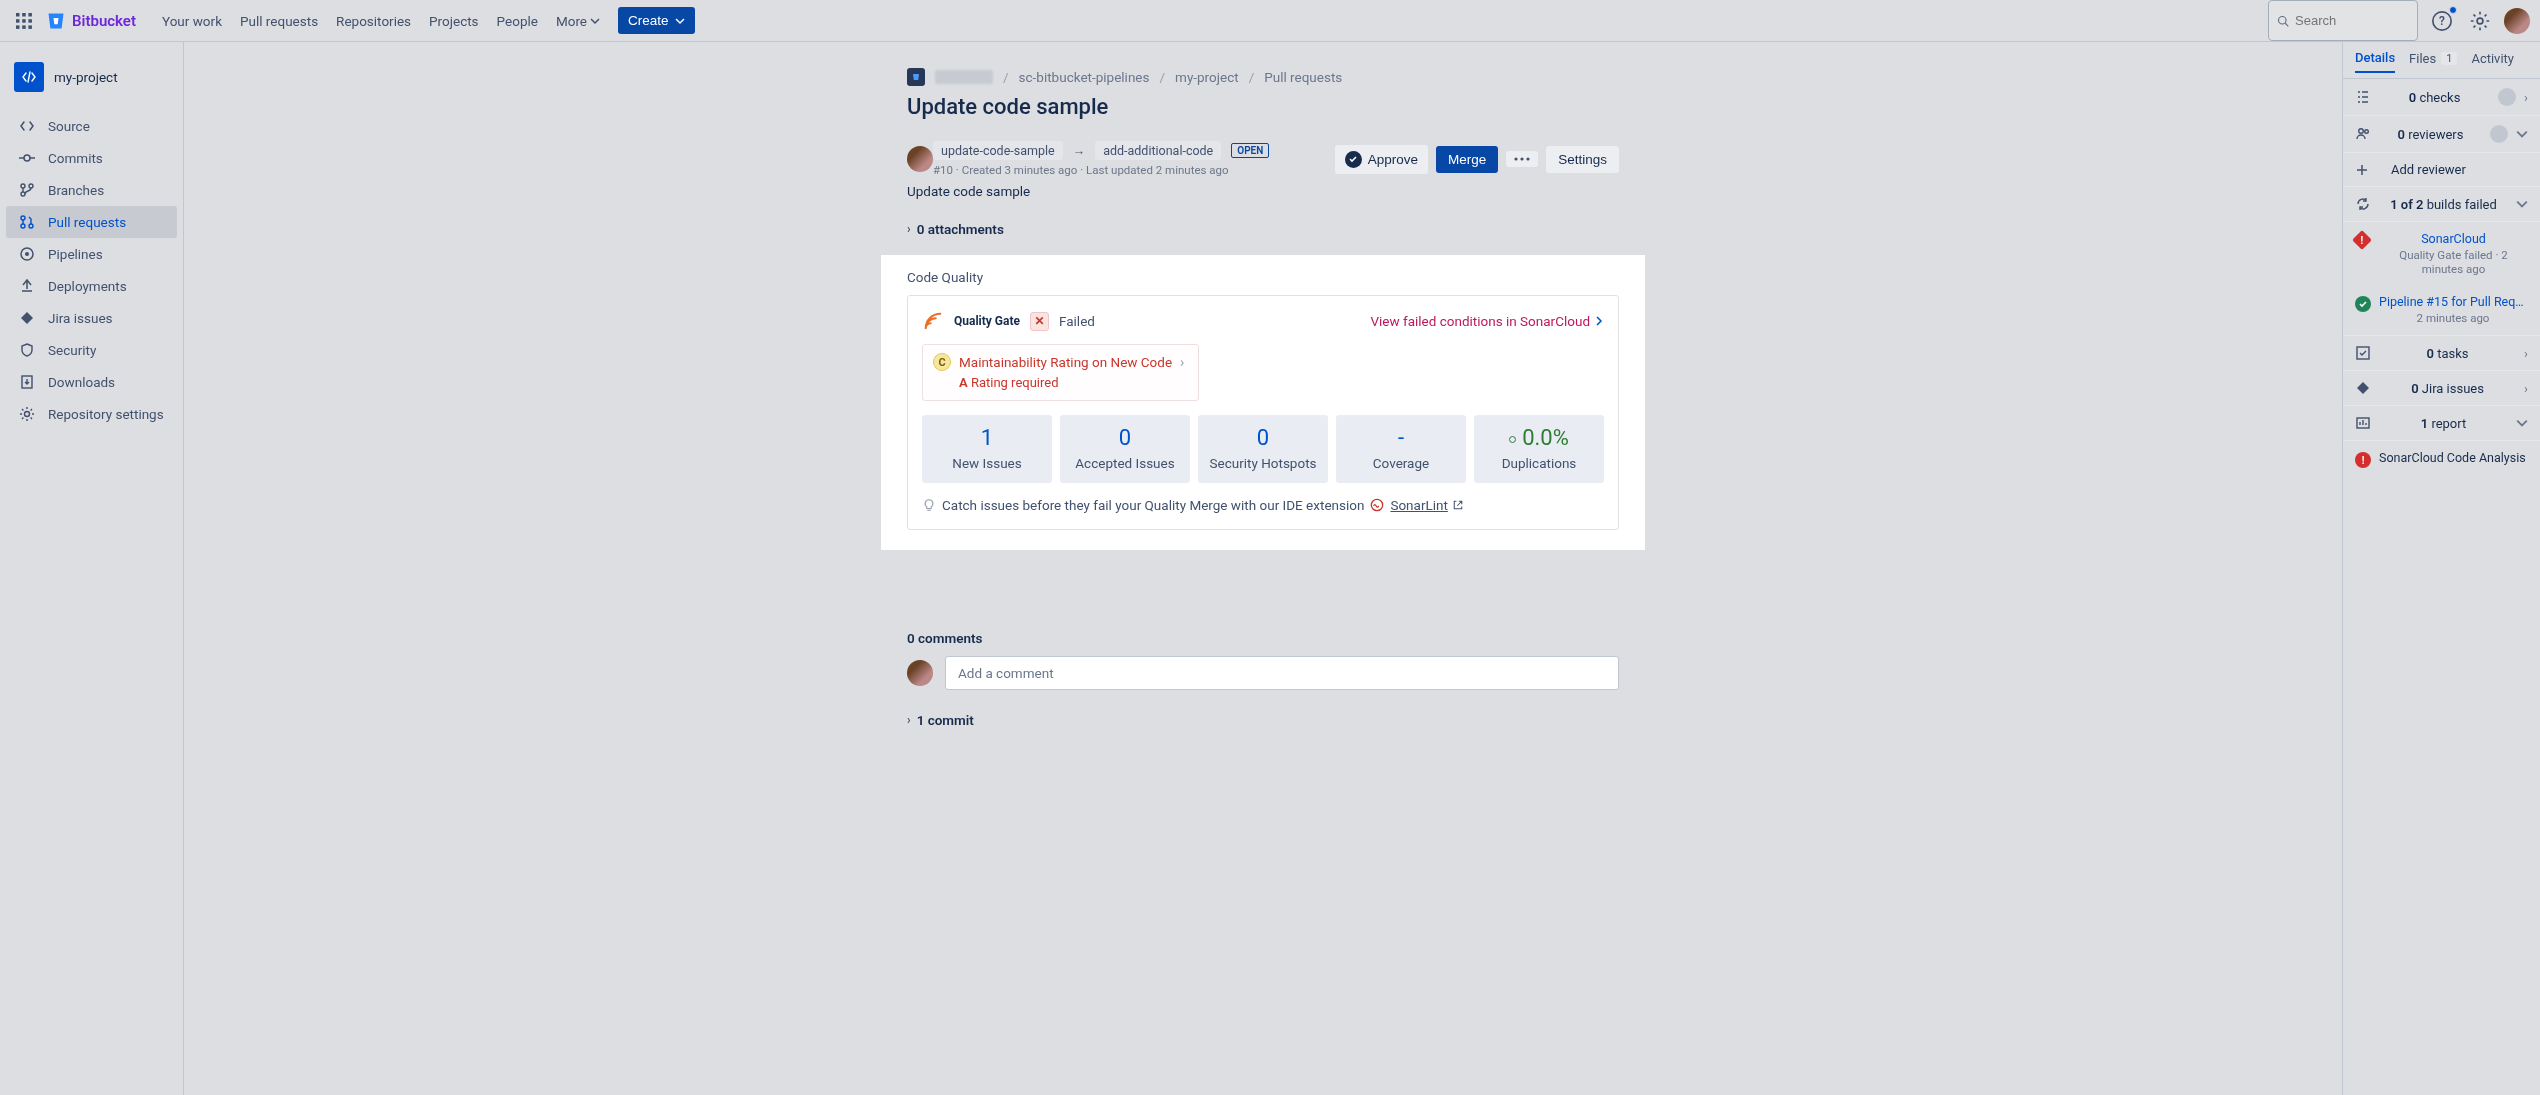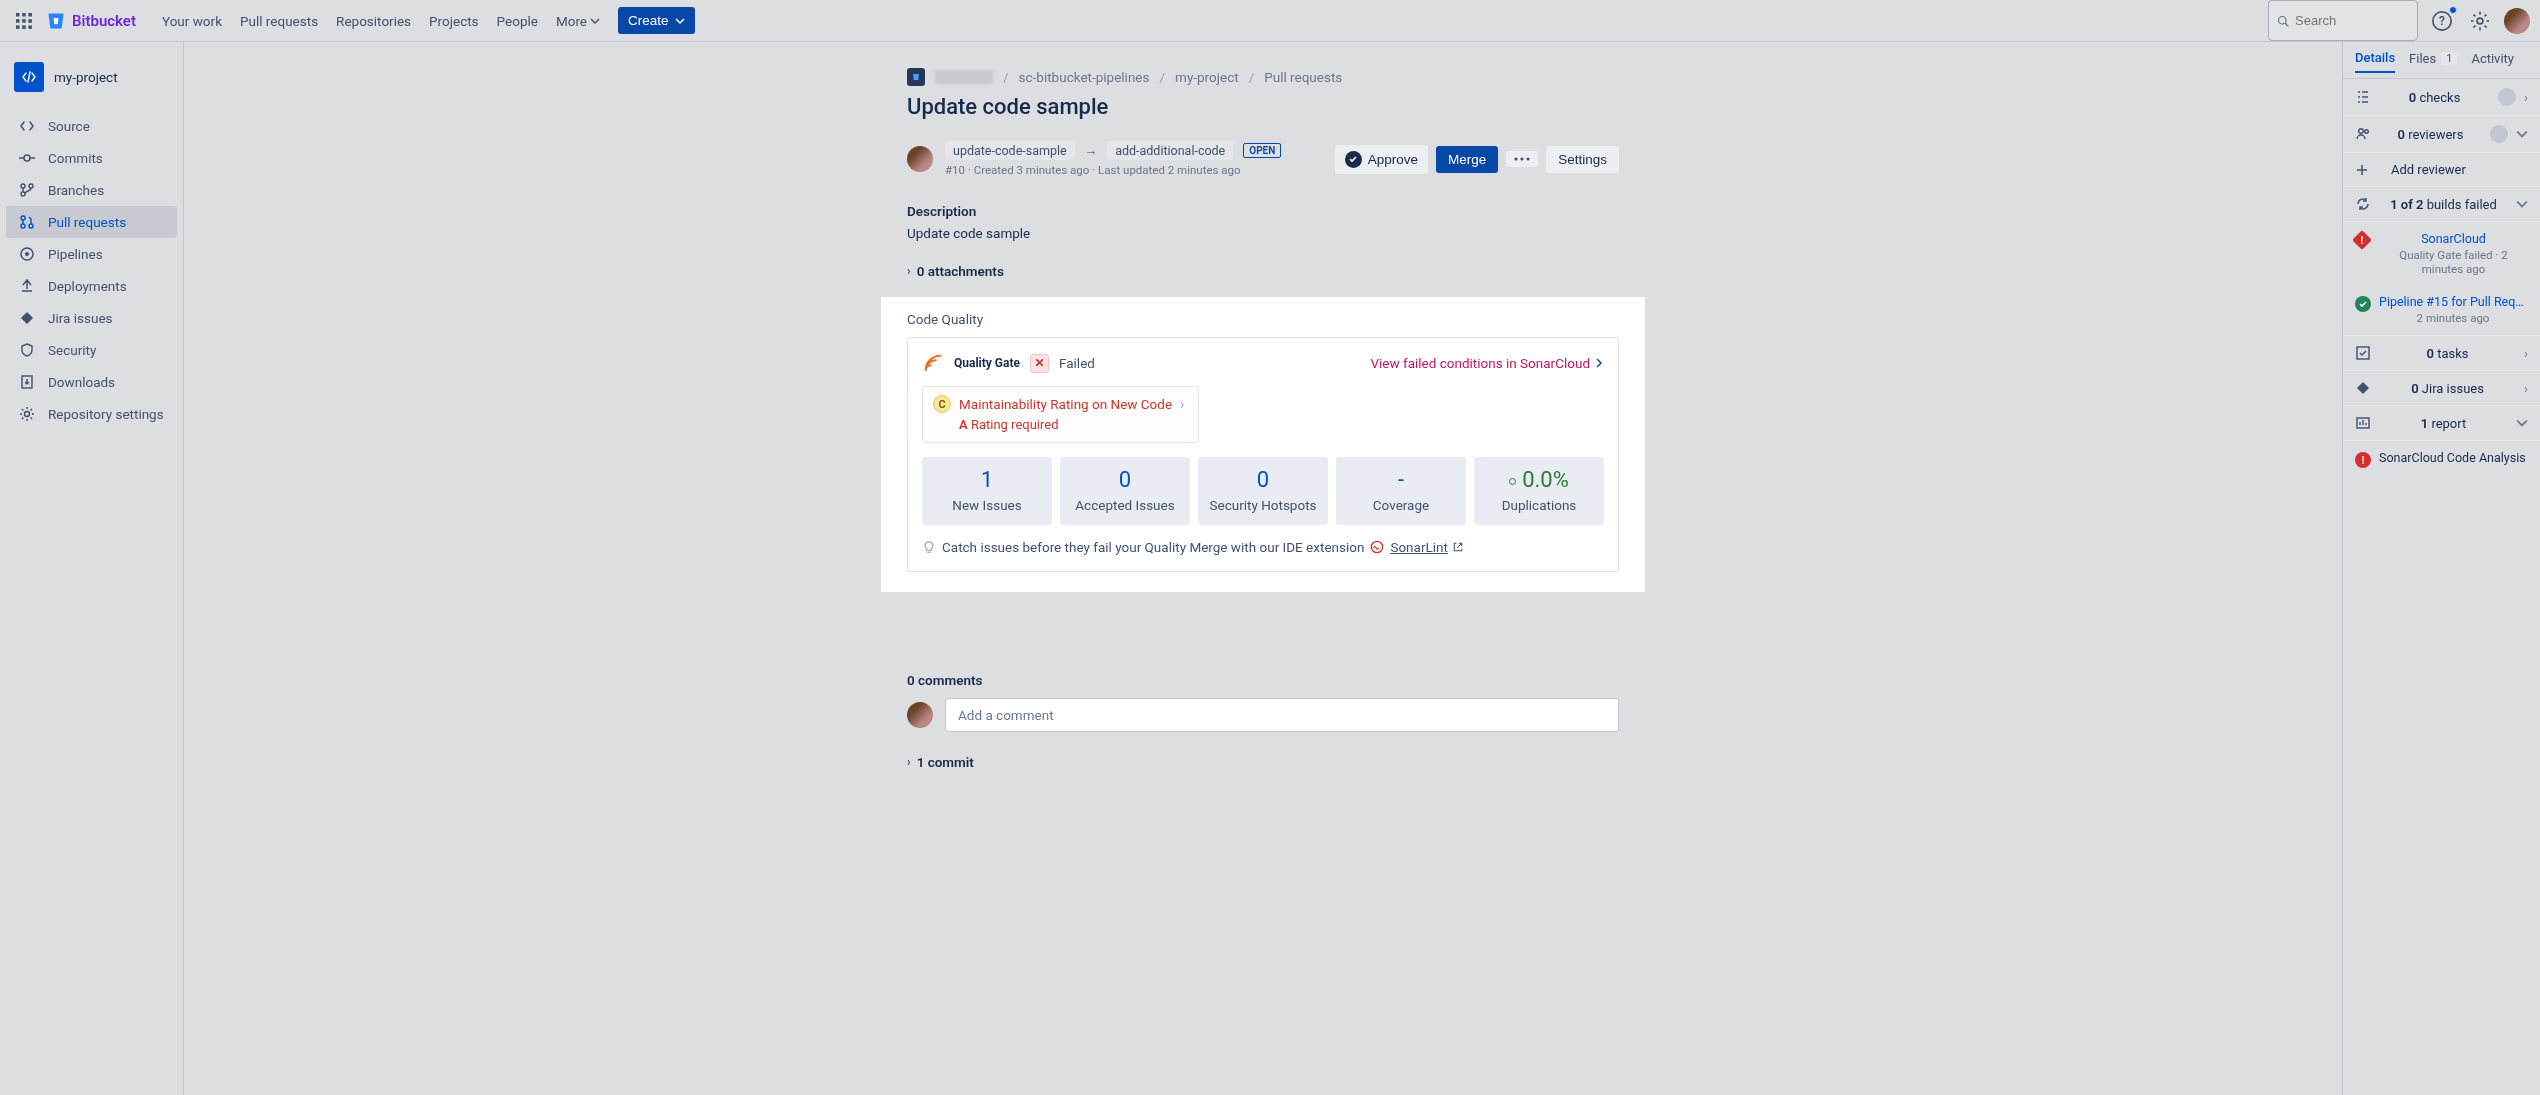--- a/index.html
+++ b/index.html
@@ -73,21 +73,21 @@
   display:flex; justify-content:center;
 }
 .main-inner { width: 712px; }
 .breadcrumb { display:flex; align-items:center; gap:10px; font-size:13.5px; color:#6b778c; }
 .bc-logo { width:18px; height:18px; border-radius:3px; background:#253858; display:inline-flex; align-items:center; justify-content:center;}
 .bc-blur { display:inline-block; width:58px; height:14px; background:#c7cbd1; border-radius:2px; filter:blur(1px);}
 .bc-sep { color:#97a0af; }
 .bc-link { color:#6b778c; cursor:pointer;}
 h1.title { font-size: 22px; font-weight:500; color:#172b4d; margin-top:8px; }
 
-.pr-meta-row { display:flex; align-items:center; margin-top: 22px; gap: 12px; }
+.pr-meta-row { display:flex; align-items:center; margin-top: 22px; }
 .pr-avatar { width:26px; height:26px; border-radius:50%; background:linear-gradient(135deg,#6b4226 30%,#b88 70%); flex:0 0 26px;}
 .branch-row { display:flex; align-items:center; gap:10px; font-size:12.5px;}
 .branch-chip { background:#e4e6ea; padding:2px 8px; border-radius:3px; color:#42526e; }
 .arrow { color:#42526e; }
 .open-badge { border:1px solid #0747A6; color:#0747A6; font-size:10px; padding:1px 5px; border-radius:2px; font-weight:600;}
 .sub-meta { font-size:11.5px; color:#6b778c; margin-top:3px;}
 .actions { margin-left:auto; display:flex; align-items:center; gap:8px;}
 .approve-btn { display:flex; align-items:center; gap:6px; background:#edeef1; border:none; padding:6px 10px; border-radius:3px; cursor:pointer; font-size:13.5px; color:#172b4d;}
 .approve-check { width:17px; height:17px; border-radius:50%; background:#172b4d; display:flex; align-items:center; justify-content:center;}
 .merge-btn { background:#0747A6; color:#fff; border:none; padding:6px 12px; border-radius:3px; cursor:pointer; font-size:13.5px;}
@@ -387,21 +387,20 @@
               <svg width="16" height="4" viewBox="0 0 16 4">
                   <circle cx="2" cy="2" r="1.6" fill="#42526e"></circle>
                   <circle cx="8" cy="2" r="1.6" fill="#42526e"></circle>
                   <circle cx="14" cy="2" r="1.6" fill="#42526e"></circle>
                 </svg>
             </button>
             <button class="settings-link">Settings</button>
           </div>
         </div>
 
-        <div class="section-h">Description</div>
         <div class="desc-text">Update code sample</div>
 
         <div class="expand-row">
           <span class="chev">›</span>
           <span>0 attachments</span>
         </div>
 
         <div class="cq-card-wrap">
           <div class="highlight-area">
             <div class="cq-heading">Code Quality</div>

